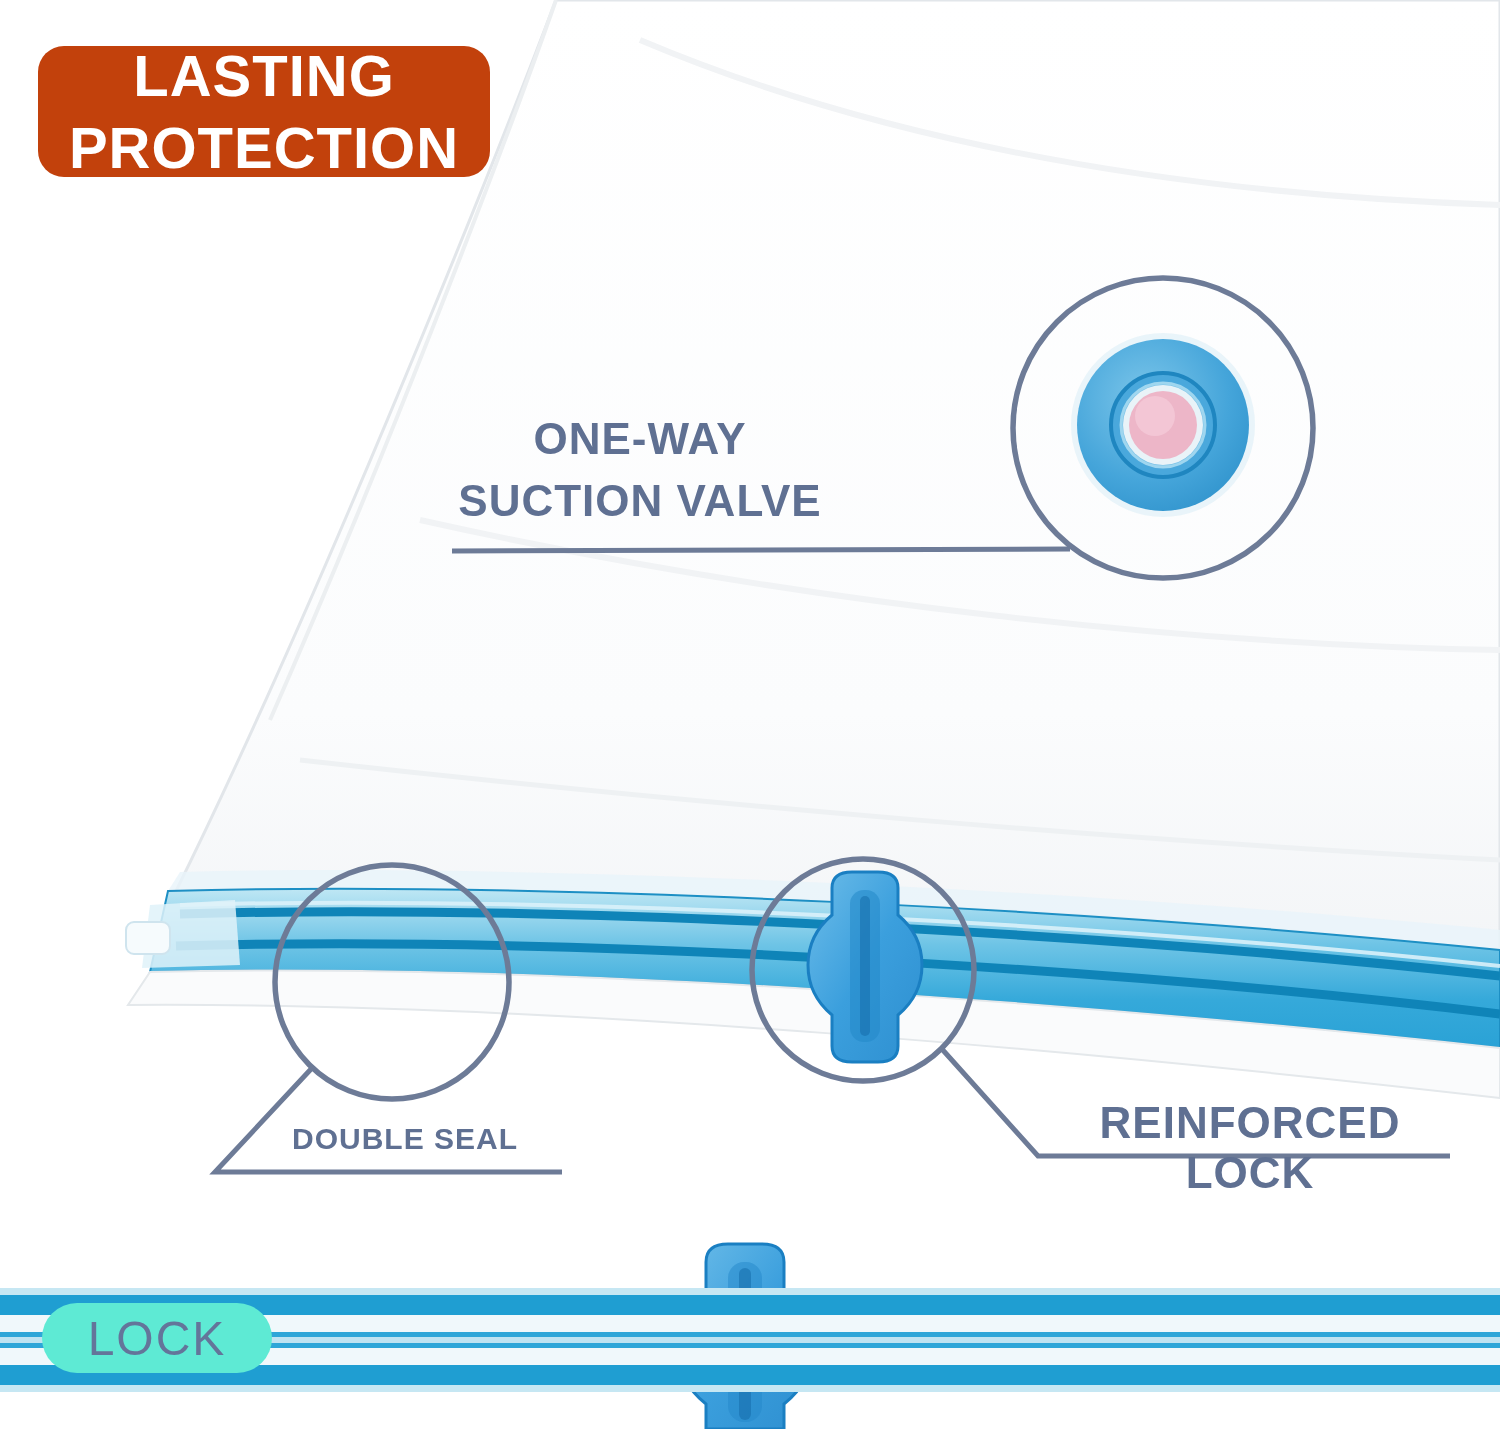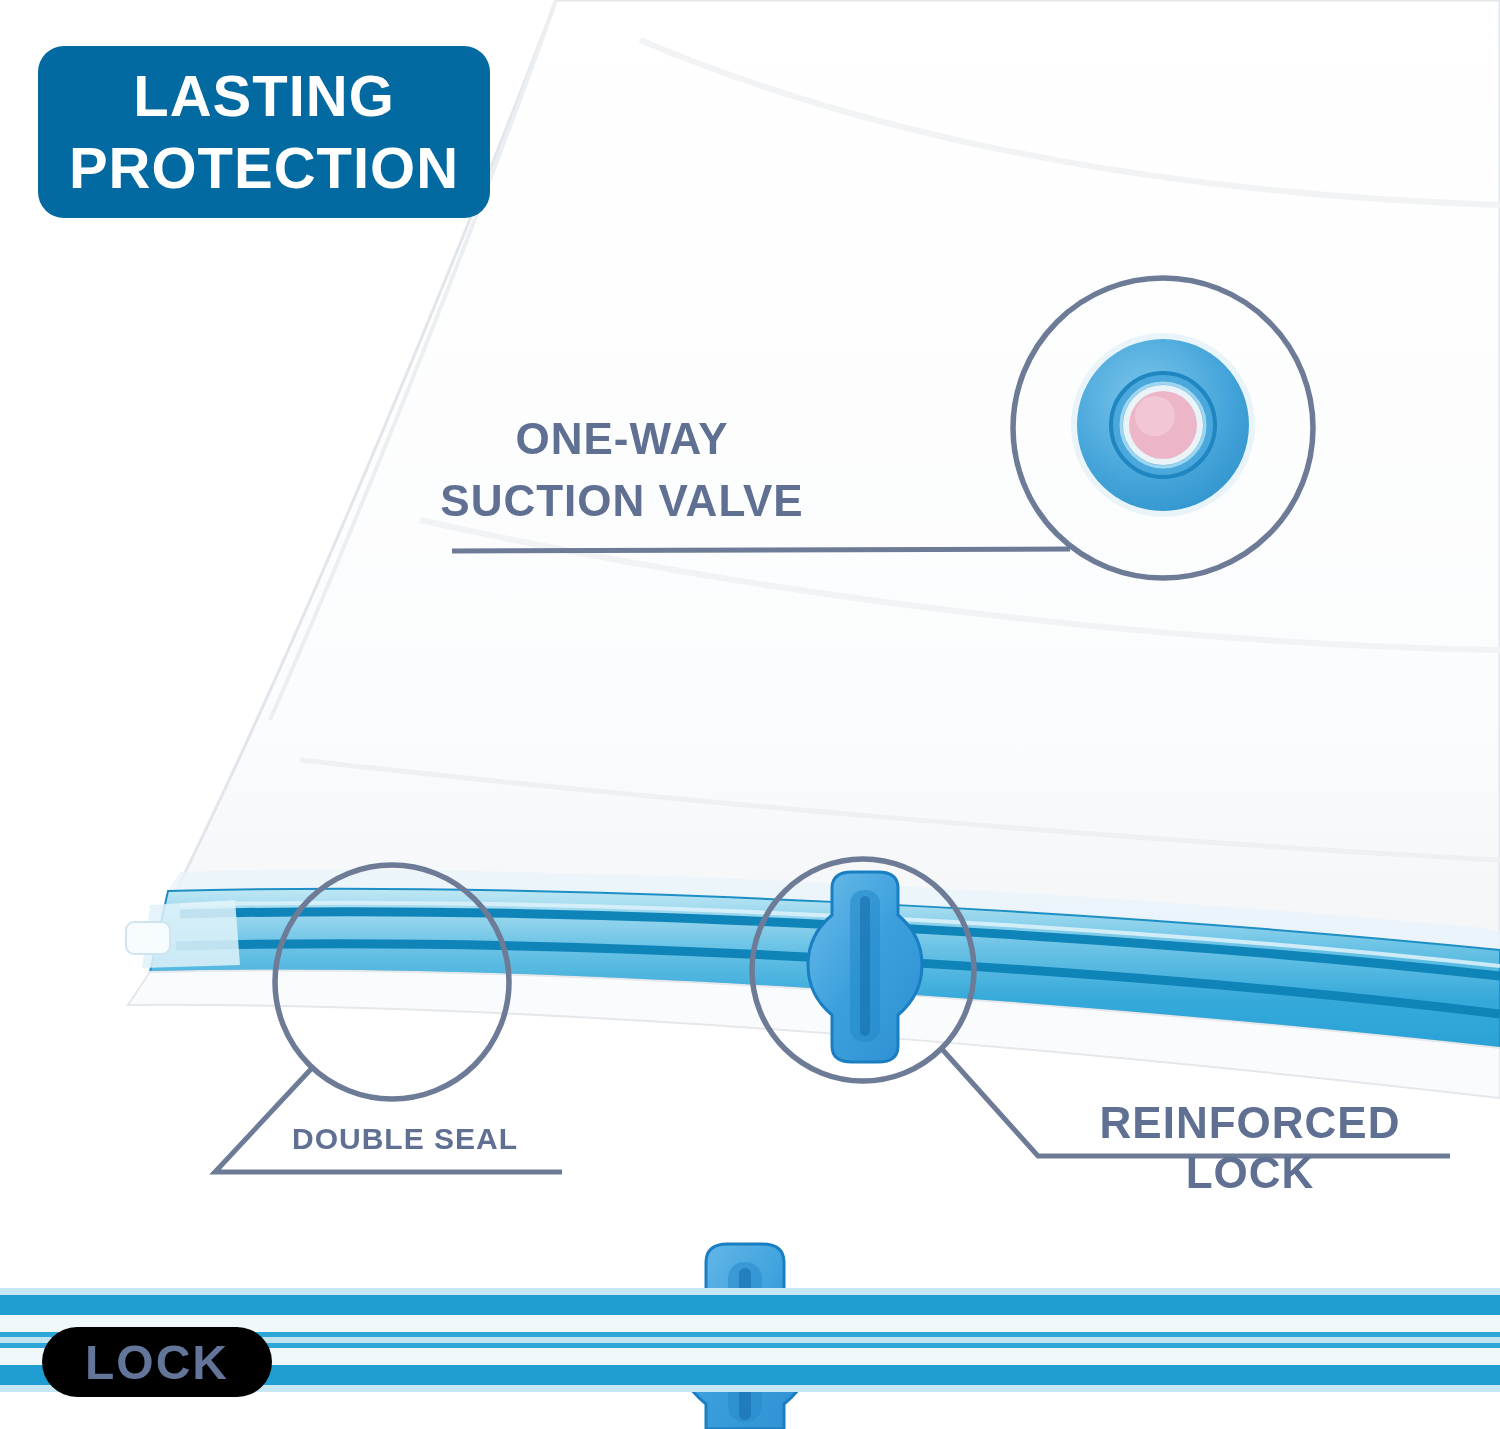--- a/index.html
+++ b/index.html
@@ -6,53 +6,53 @@
   .canvas{
     position:relative;
     width:1500px;height:1429px;
     overflow:hidden;
     background:#ffffff;
     font-family:"Liberation Sans",sans-serif;
   }
   svg.scene{position:absolute;left:0;top:0;width:1500px;height:1429px;display:block;}
   
   .badge{
-    position:absolute;left:38px;top:46px;width:452px;height:172px;
-    background:#0369a1;border-radius:26px;
+    position:absolute;left:38px;top:46px;width:452px;height:131px;
+    background:#c2410c;border-radius:26px;
     display:flex;flex-direction:column;align-items:center;justify-content:center;
     color:#ffffff;font-weight:700;font-size:58px;line-height:72px;
     letter-spacing:1px;text-align:center;z-index:5;
   }
   
   .lbl{
     position:absolute;color:#5f7092;font-weight:700;z-index:6;
     text-align:center;letter-spacing:1px;
   }
-  .lbl-valve{left:412px;top:408px;width:420px;font-size:44px;line-height:62px;}
+  .lbl-valve{left:430px;top:408px;width:420px;font-size:44px;line-height:62px;}
   .lbl-doubleseal{left:240px;top:1114px;width:330px;font-size:30px;line-height:50px;}
   .lbl-clip{left:1045px;top:1098px;width:410px;font-size:44px;line-height:50px;}
   
   .band{
     position:absolute;left:0;top:1288px;width:1500px;height:104px;z-index:1;
     background:linear-gradient(to bottom,
       #c6e7f3 0%, #c6e7f3 7%,
       #1f9ed2 7%, #1f9ed2 26%,
       #f0f8fb 26%, #f0f8fb 42%,
       #2ea6d8 42%, #2ea6d8 47%,
       #bfe3f1 47%, #bfe3f1 53%,
       #2ea6d8 53%, #2ea6d8 58%,
       #f0f8fb 58%, #f0f8fb 74%,
       #1f9ed2 74%, #1f9ed2 93%,
       #c6e7f3 93%, #c6e7f3 100%);
   }
   .pill{
     position:absolute;top:1303px;height:70px;border-radius:36px;
-    background:#000000;color:#64759a;font-size:48px;font-weight:700;
+    background:#5eead4;color:#64759a;font-size:48px;font-weight:400;
     display:flex;align-items:center;justify-content:center;
-    letter-spacing:2px;z-index:4;margin-top:24px;
+    letter-spacing:2px;z-index:4;
   }
   .pill-lock{left:42px;width:230px;}
   .pill-unlock{left:1228px;width:238px;}
 </style>
 </head>
 <body>
 
 <div class="canvas">
 
   <div class="band"></div>

